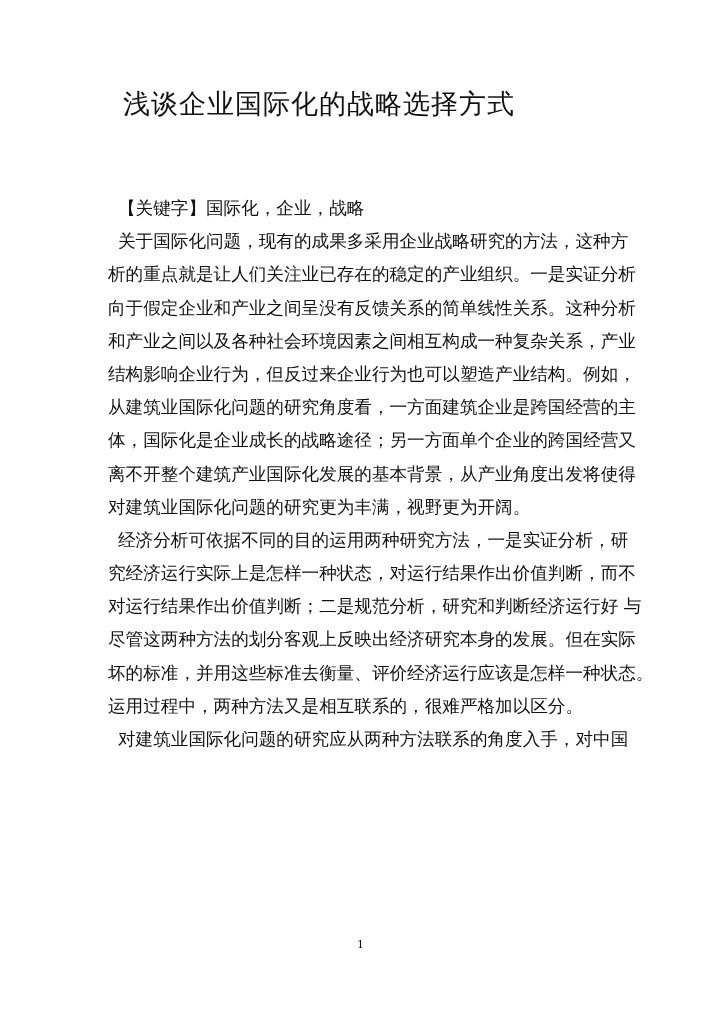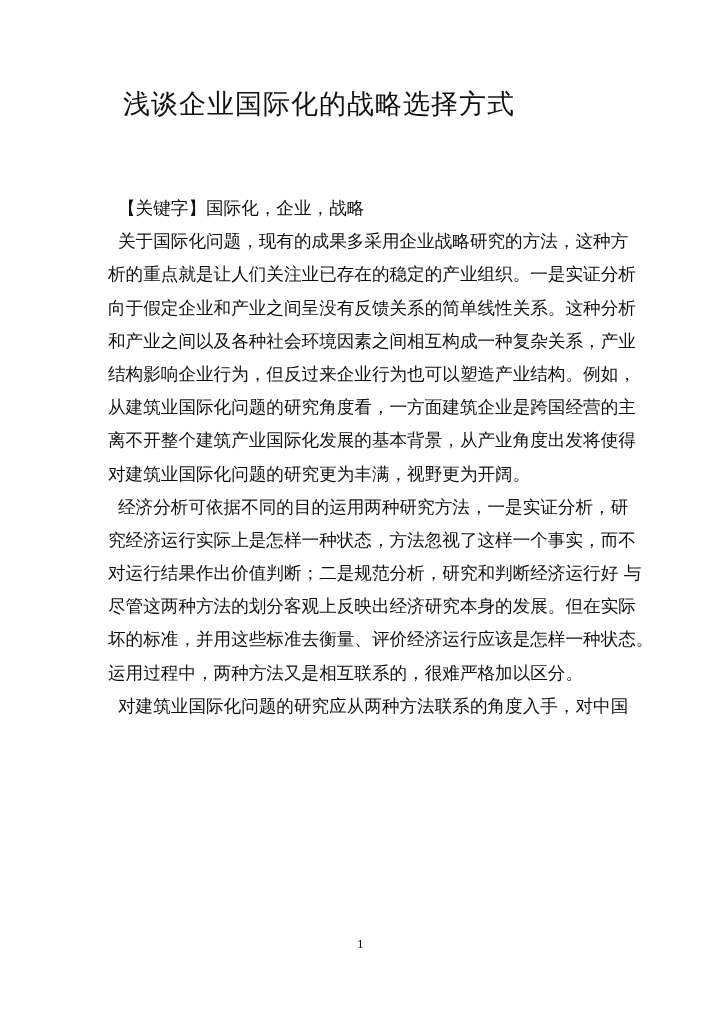--- a/index.html
+++ b/index.html
@@ -24,24 +24,25 @@
 
   <div class="body">
     <div class="line last indent"><span>【关键字】</span><span>国际化，企业，战略</span></div>
     <div id="lines">
         <div class="line indent">关于国际化问题，现有的成果多采用企业战略研究的方法，这种方</div>
         <div class="line">析的重点就是让人们关注业已存在的稳定的产业组织。一是实证分析</div>
         <div class="line">向于假定企业和产业之间呈没有反馈关系的简单线性关系。这种分析</div>
         <div class="line">和产业之间以及各种社会环境因素之间相互构成一种复杂关系，产业</div>
         <div class="line">结构影响企业行为，但反过来企业行为也可以塑造产业结构。例如，</div>
         <div class="line">从建筑业国际化问题的研究角度看，一方面建筑企业是跨国经营的主</div>
+        <div class="line">体，国际化是企业成长的战略途径；另一方面单个企业的跨国经营又</div>
         <div class="line">离不开整个建筑产业国际化发展的基本背景，从产业角度出发将使得</div>
         <div class="line last">对建筑业国际化问题的研究更为丰满，视野更为开阔。</div>
         <div class="line indent">经济分析可依据不同的目的运用两种研究方法，一是实证分析，研</div>
-        <div class="line">究经济运行实际上是怎样一种状态，方法忽视了这样一个事实，而不</div>
+        <div class="line">究经济运行实际上是怎样一种状态，对运行结果作出价值判断，而不</div>
         <div class="line">对运行结果作出价值判断；二是规范分析，研究和判断经济运行好 与</div>
         <div class="line">尽管这两种方法的划分客观上反映出经济研究本身的发展。但在实际</div>
         <div class="line">坏的标准，并用这些标准去衡量、评价经济运行应该是怎样一种状态。</div>
         <div class="line last">运用过程中，两种方法又是相互联系的，很难严格加以区分。</div>
         <div class="line indent">对建筑业国际化问题的研究应从两种方法联系的角度入手，对中国</div>
       </div>
   </div>
 
   <div class="page-number">1</div>
 </div>

